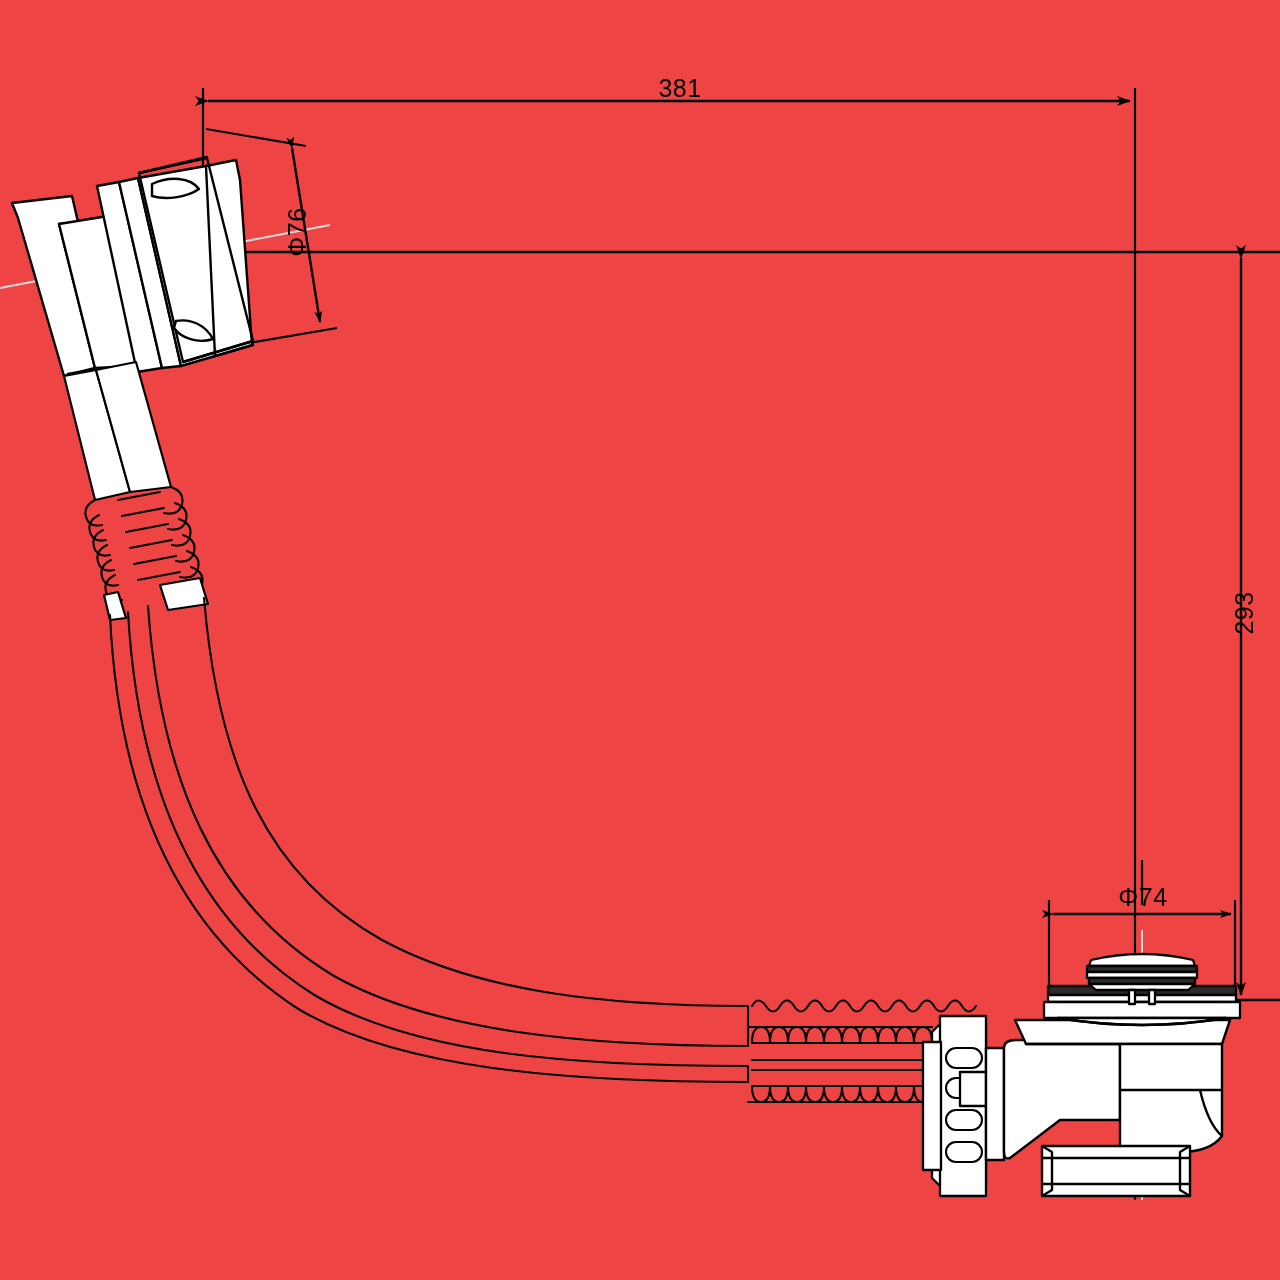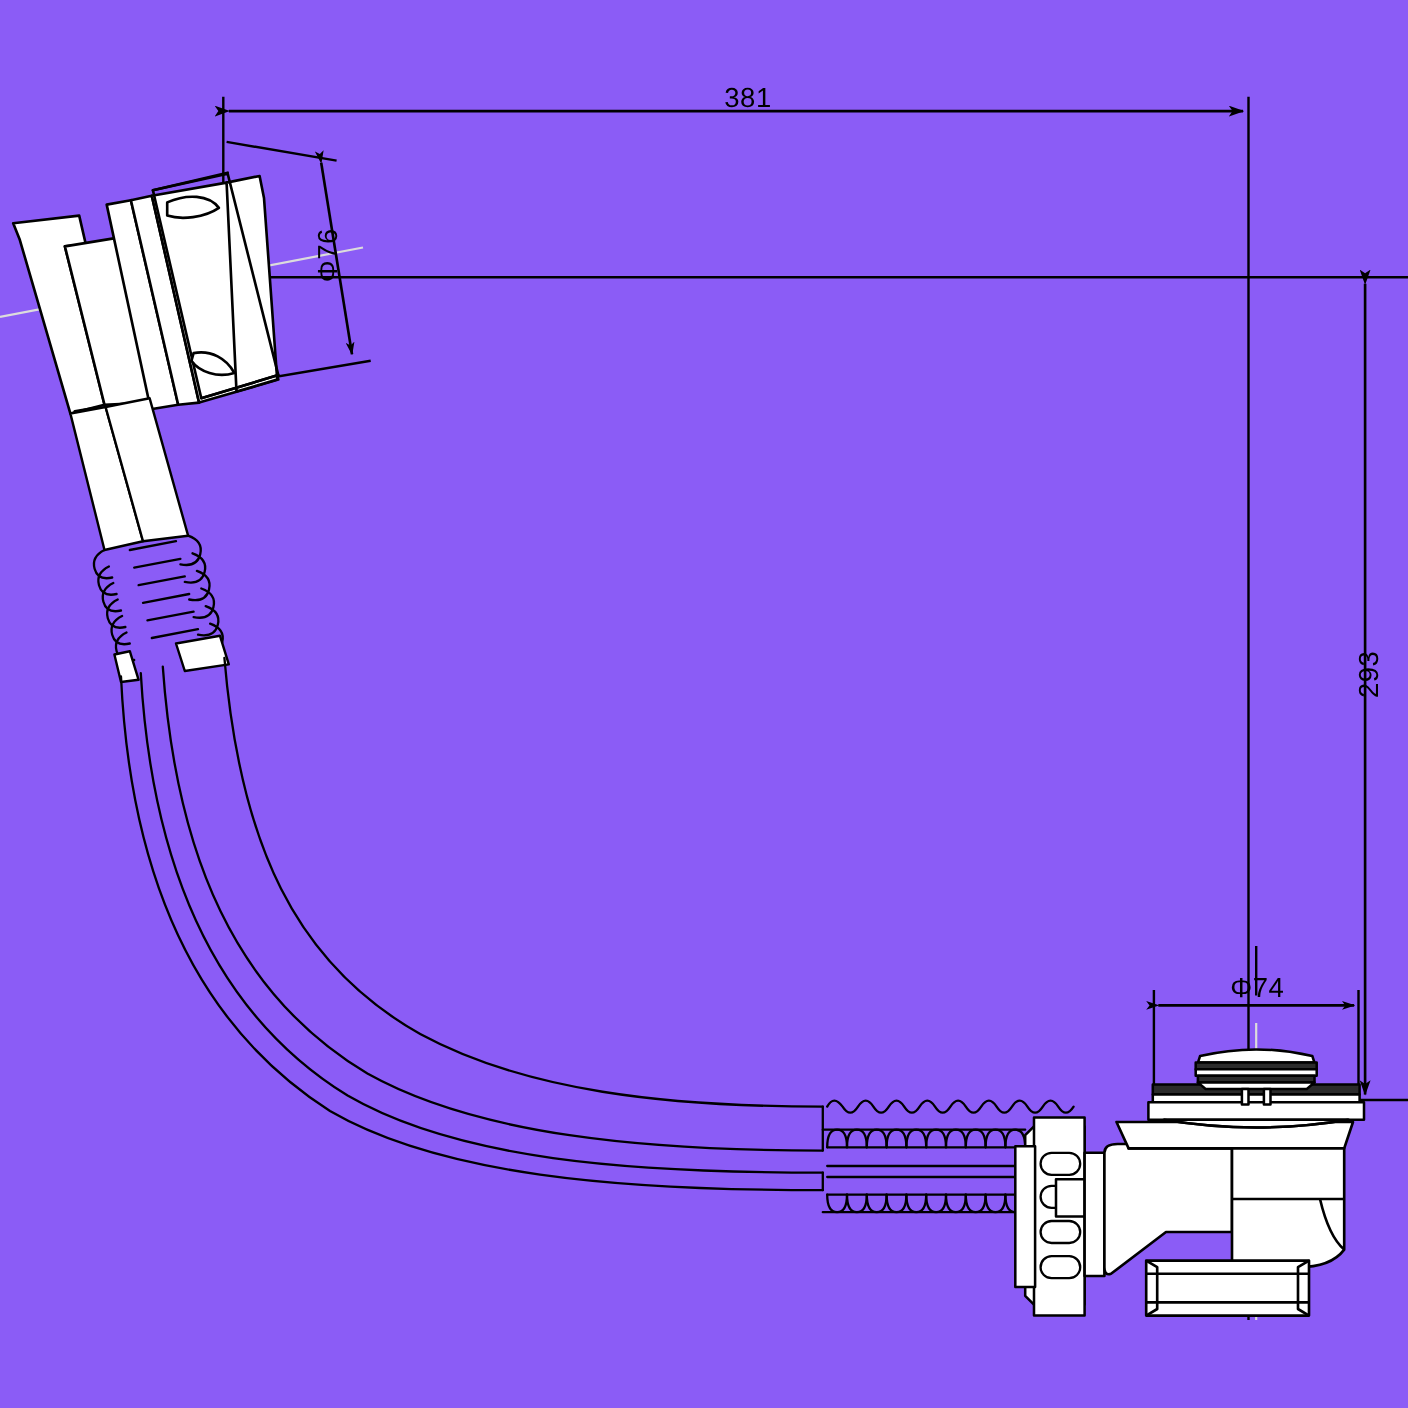--- a/index.html
+++ b/index.html
@@ -1,16 +1,16 @@
 <!DOCTYPE html>
 <html><head>
 <meta charset="utf-8">
 <style>
   html,body{margin:0;padding:0;background:#ffffff;}
-  #stage{position:relative;width:1280px;height:1280px;background:#8b5cf6;overflow:hidden;
+  #stage{position:relative;width:1280px;height:1280px;background:#ef4444;overflow:hidden;
          font-family:"Liberation Sans", sans-serif;}
   svg{display:block;position:absolute;top:0;left:0;}
   .dimtext{font-family:"Liberation Sans", sans-serif;font-size:25px;fill:#000;
            font-weight:400;letter-spacing:0.5px;}
 </style>
 </head>
 <body>
 
 <div id="stage">
 <svg width="1280" height="1280" viewBox="0 0 1280 1280">

